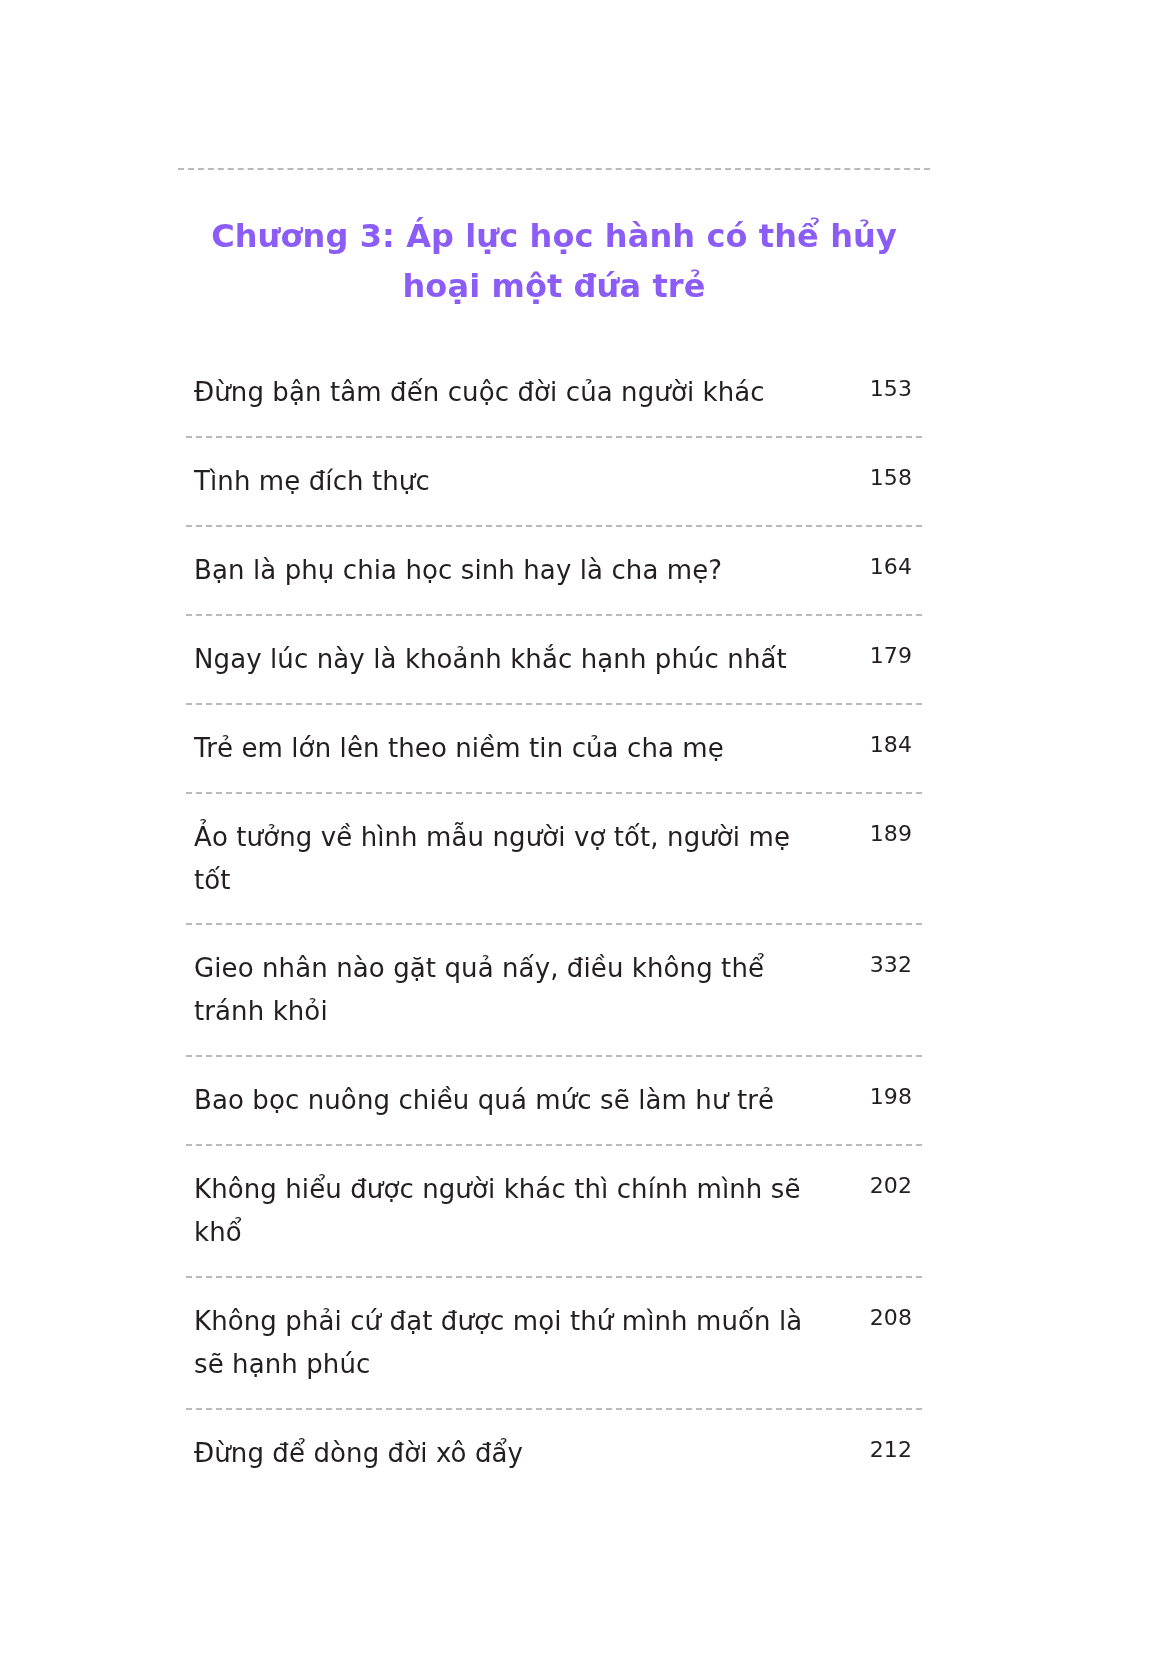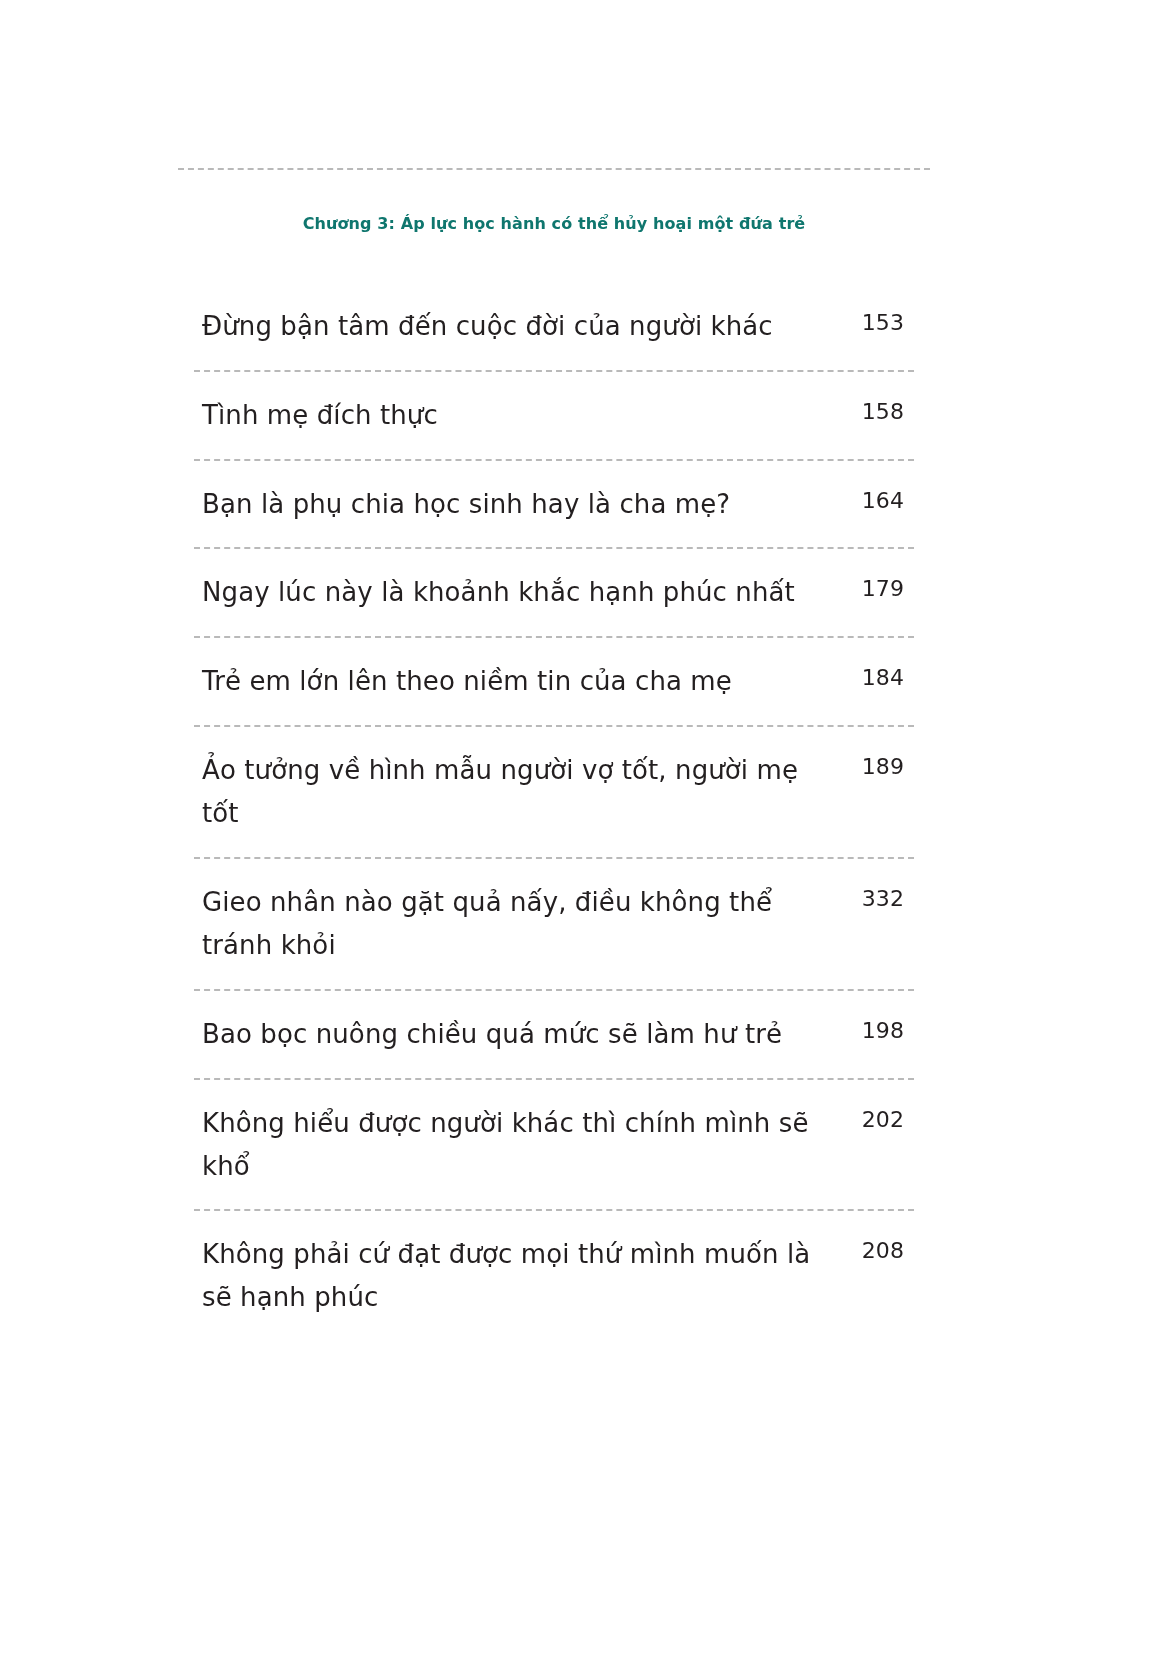--- a/index.html
+++ b/index.html
@@ -29,30 +29,30 @@
     top: 168px;
     width: 752px;
   }
   .top-rule {
     border-top: 2px dashed #b9b9b9;
     height: 0;
     width: 100%;
   }
   .chapter-title {
     text-align: center;
-    font-size: 16px;
+    font-size: 32px;
     font-weight: bold;
     line-height: 1.55;
     letter-spacing: 0.1px;
-    color: #0f766e;
+    color: #8b5cf6;
     padding: 42px 28px 30px 28px;
     margin: 0;
   }
   .toc-list {
-    margin: 16px;
+    margin: 8px;
     padding: 0;
     list-style: none;
   }
   .toc-row {
     display: flex;
     align-items: flex-start;
     justify-content: space-between;
     border-bottom: 2px dashed #b9b9b9;
     padding: 22px 4px 22px 4px;
     min-height: 38px;
@@ -121,16 +121,20 @@
         <span class="toc-page">198</span>
       </li>
       <li class="toc-row">
         <span class="toc-label">Không hiểu được người khác thì chính mình sẽ khổ</span>
         <span class="toc-page">202</span>
       </li>
       <li class="toc-row">
         <span class="toc-label">Không phải cứ đạt được mọi thứ mình muốn là sẽ hạnh phúc</span>
         <span class="toc-page">208</span>
       </li>
+      <li class="toc-row">
+        <span class="toc-label">Đừng để dòng đời xô đẩy</span>
+        <span class="toc-page">212</span>
+      </li>
 
     </ul>
   </div>
 </div>
 
 </body></html>

